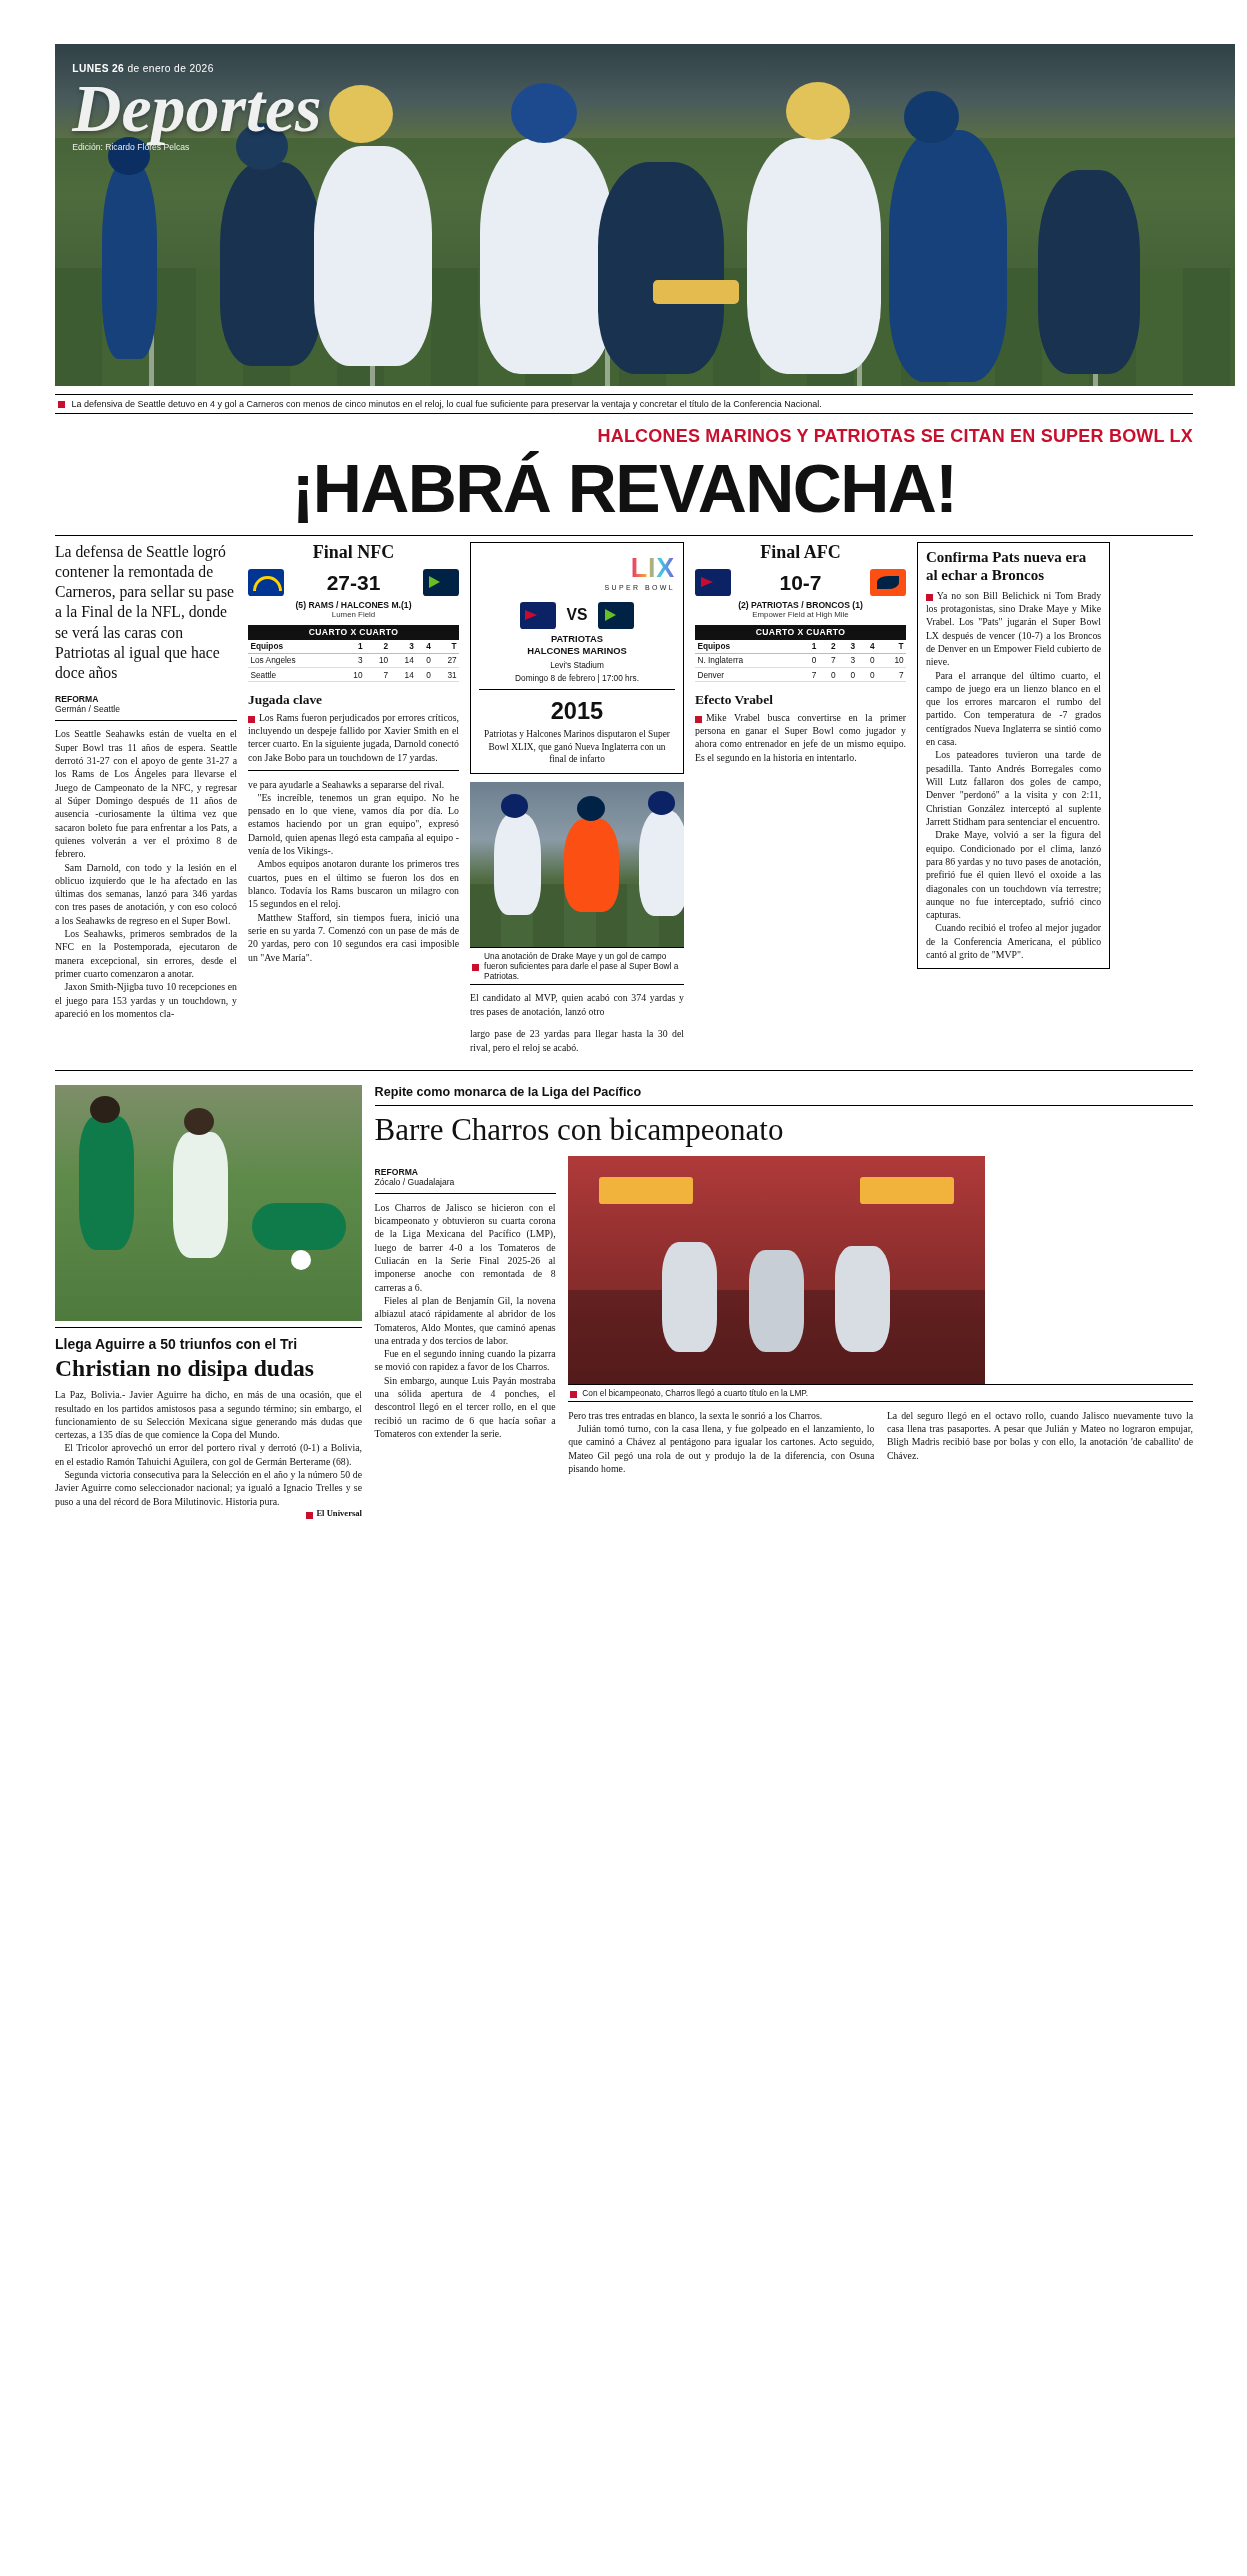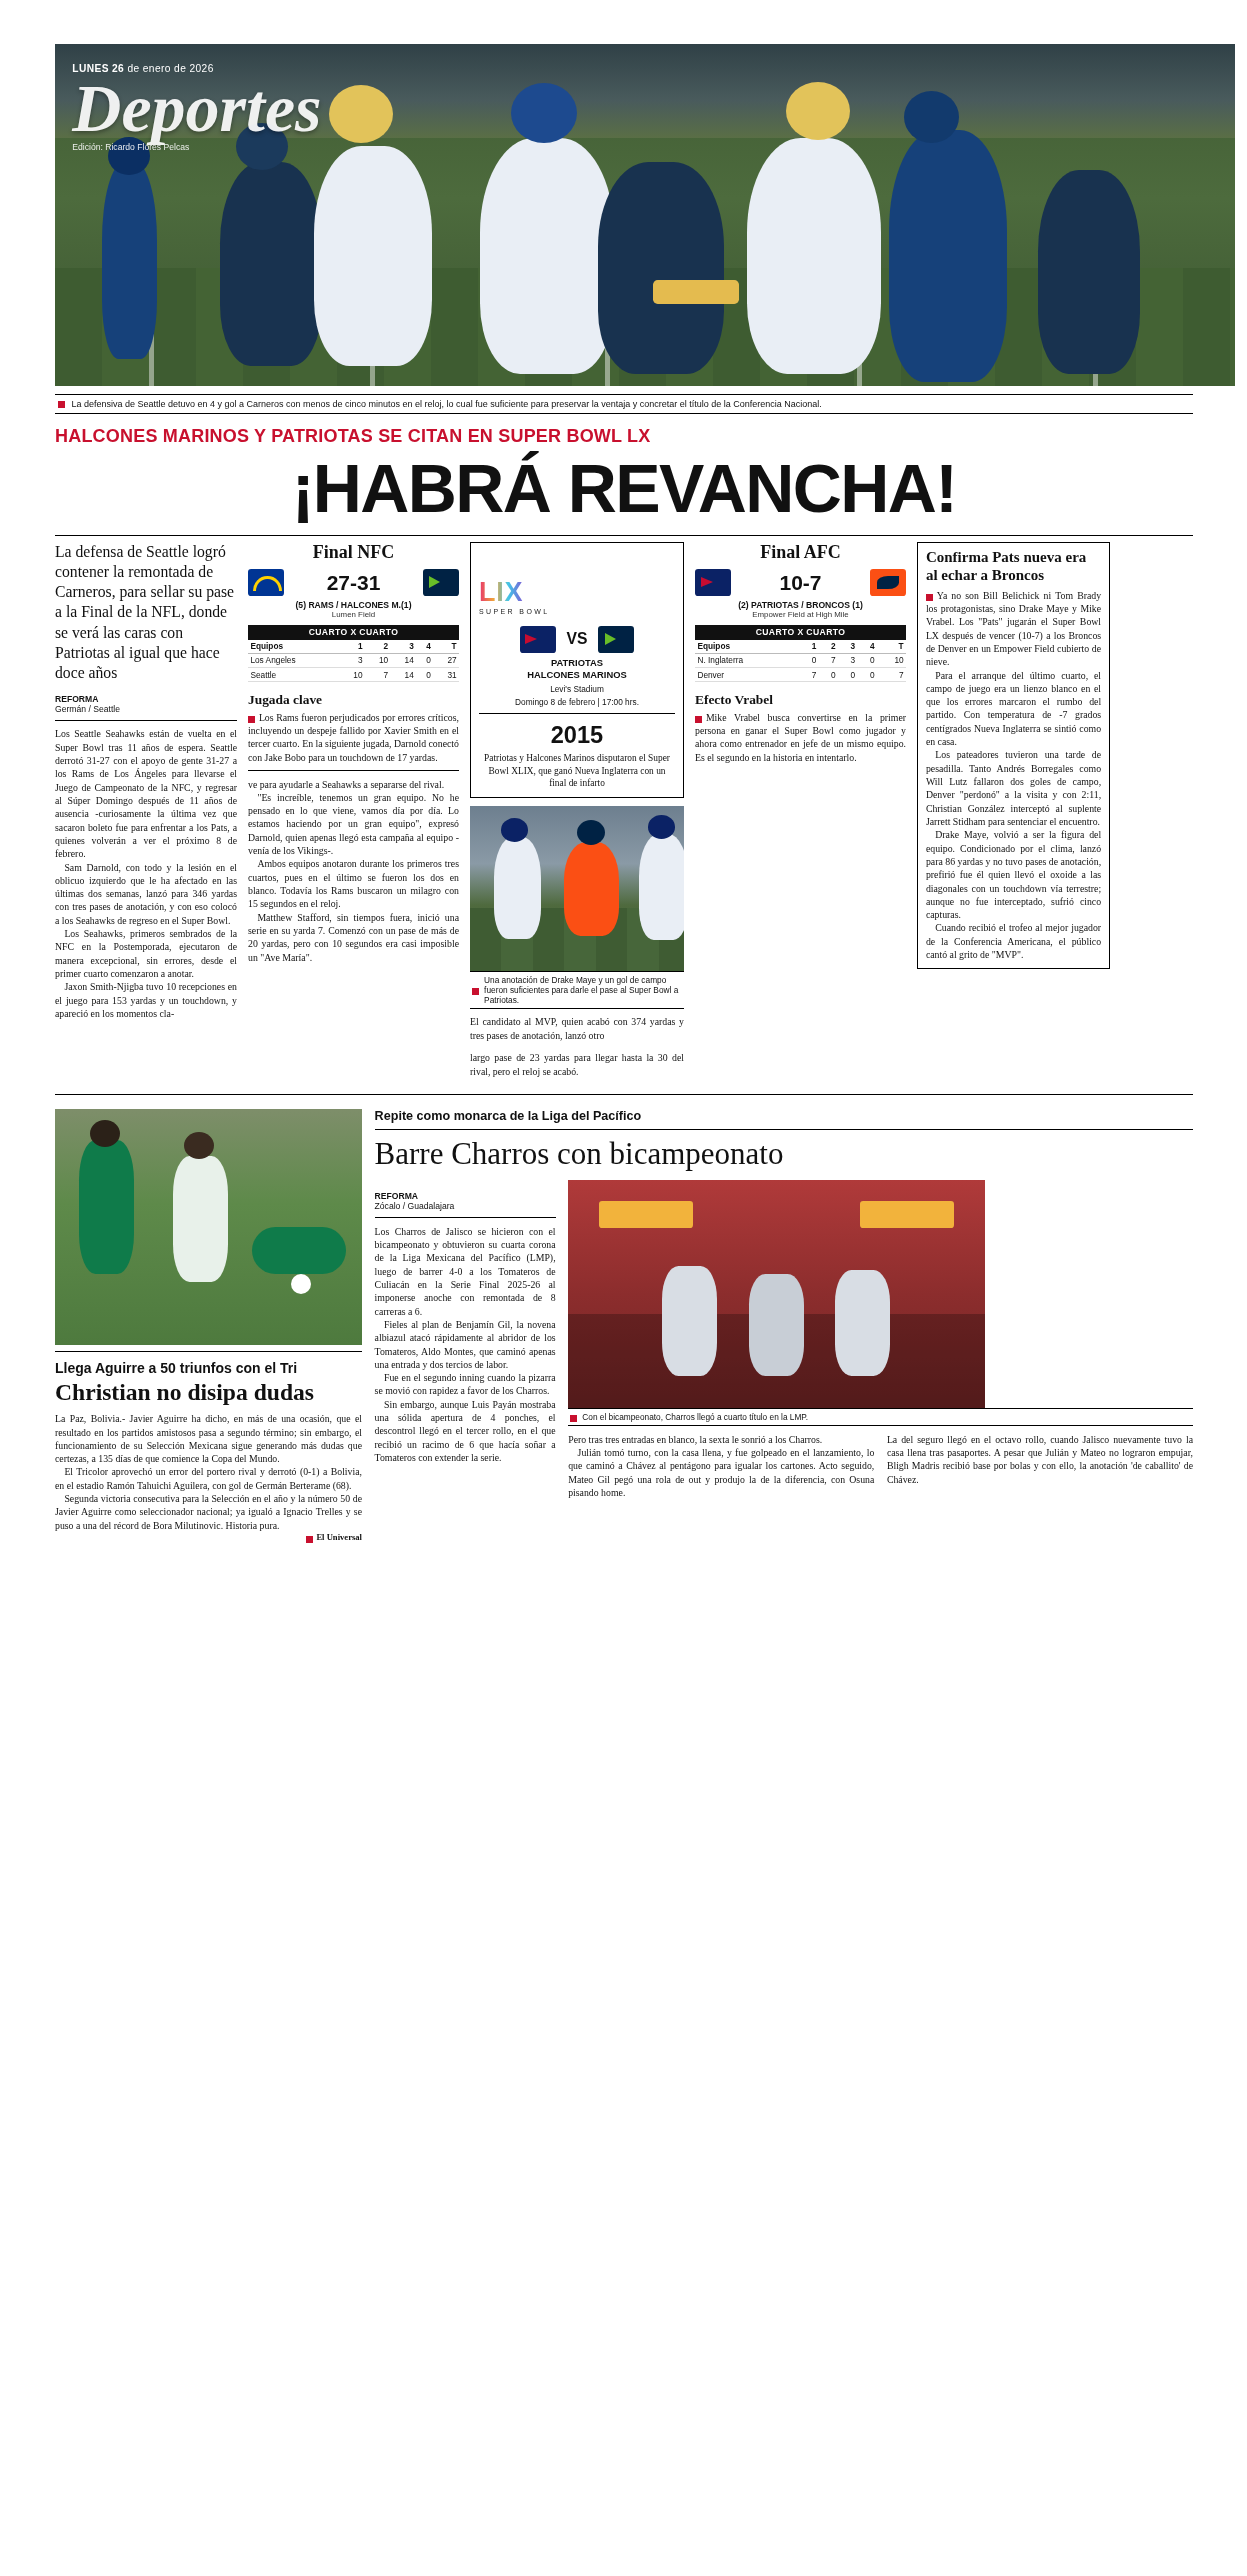--- a/index.html
+++ b/index.html
@@ -36,21 +36,21 @@
   .pl.blue { background:#16417a; }
   .pl.white{ background:#e9eef5; }
   .pl.gold { background:#e4bb4f; }
   .helm { position:absolute; border-radius:50%; }
 
   .photo-caption { display:flex; gap:6.3px; align-items:flex-start;
       border-top:0.8px solid #000; border-bottom:0.8px solid #000; padding:3.9px 3.1px;
       font-family:"Liberation Sans", sans-serif; font-size:9px; margin-top:0; width:1138px; }
   .redsq { width:7px; height:7px; background:#c8102e; flex:0 0 auto; margin-top:2.4px; }
 
-  .kicker { text-align:left; color:#c8102e; font-family:"Liberation Sans", sans-serif;
+  .kicker { text-align:right; color:#c8102e; font-family:"Liberation Sans", sans-serif;
       font-weight:700; font-size:18px; letter-spacing:0.2px; margin:12.6px 0 1.6px; }
   .maintitle { text-align:center; font-family:"Liberation Sans", sans-serif; font-weight:700;
       font-size:68px; letter-spacing:-1.6px; margin:1.6px 0 7.9px; }
 
   hr.rule { border:0; border-top:0.8px solid #000; margin:6.3px 0; }
 
   
   .grid { display:flex; gap:11px; width:1138px; }
   .col { }
   .c1 { width:182px; }
@@ -78,21 +78,21 @@
   table.cxc { width:100%; border-collapse:collapse; font-family:"Liberation Sans", sans-serif; font-size:8.3px; }
   table.cxc th { text-align:right; font-weight:700; padding:1.6px 2.4px; border-bottom:0.8px solid #bbb; }
   table.cxc th.l { text-align:left; }
   table.cxc td { text-align:right; padding:1.6px 2.4px; border-bottom:0.8px solid #ddd; }
   table.cxc td.l { text-align:left; }
 
   .subhead { font-family:"Liberation Serif", serif; font-weight:700; font-size:13.4px; margin:9.4px 0 3.1px; }
 
   
   .sbbox { border:0.8px solid #000; padding:6.3px 7.9px 7.9px; }
-  .sblogo { height:46px; display:flex; align-items:flex-start; justify-content:center; flex-direction:column;margin-top:24px; }
+  .sblogo { height:46px; display:flex; align-items:flex-end; justify-content:center; flex-direction:column; }
   .sbmark { font-family:"Liberation Sans", sans-serif; font-weight:700; font-size:27px; letter-spacing:0.8px;
       background:linear-gradient(90deg,#e8336d,#f0a53c,#43c6e8,#7b5cd6); -webkit-background-clip:text; background-clip:text; color:transparent; }
   .sbsub { font-family:"Liberation Sans", sans-serif; font-size:7px; letter-spacing:2.4px; color:#222; }
   .vsrow { display:flex; align-items:center; justify-content:center; gap:11px; margin:6.3px 0 4.7px; }
   .vs { font-family:"Liberation Sans", sans-serif; font-weight:700; font-size:15.7px; }
   .matchline { text-align:center; font-family:"Liberation Sans", sans-serif; font-weight:700; font-size:9.4px; line-height:1.25; }
   .matchmeta { text-align:center; font-family:"Liberation Sans", sans-serif; font-size:8.3px; margin-top:3.1px; }
   .year { text-align:center; font-family:"Liberation Sans", sans-serif; font-weight:700; font-size:23.6px; margin-top:7.9px; }
   .yeartxt { text-align:center; font-size:9.4px; line-height:1.3; margin-top:3.1px; }
 

